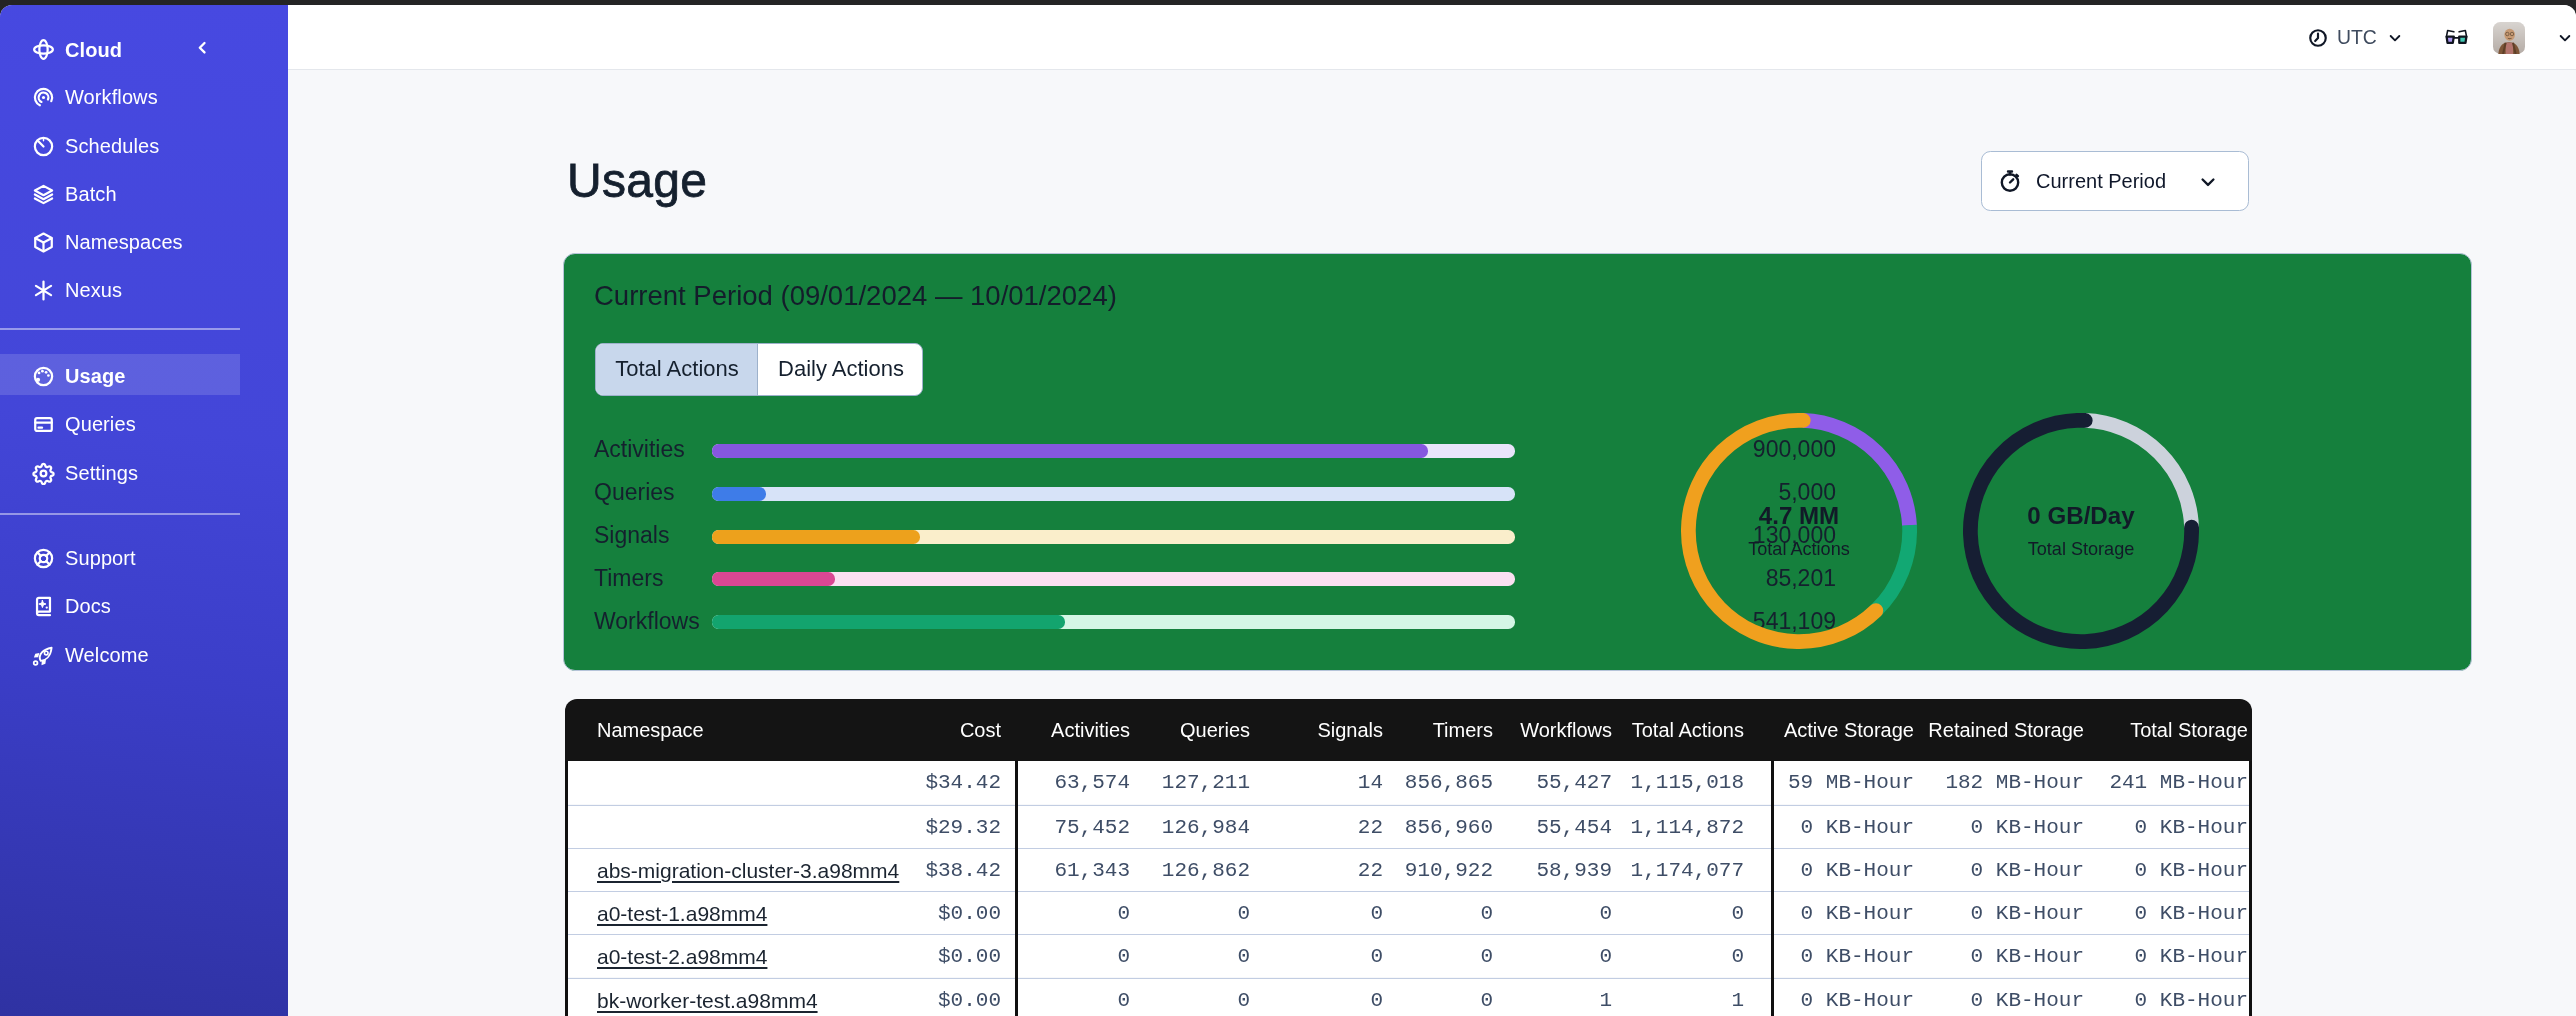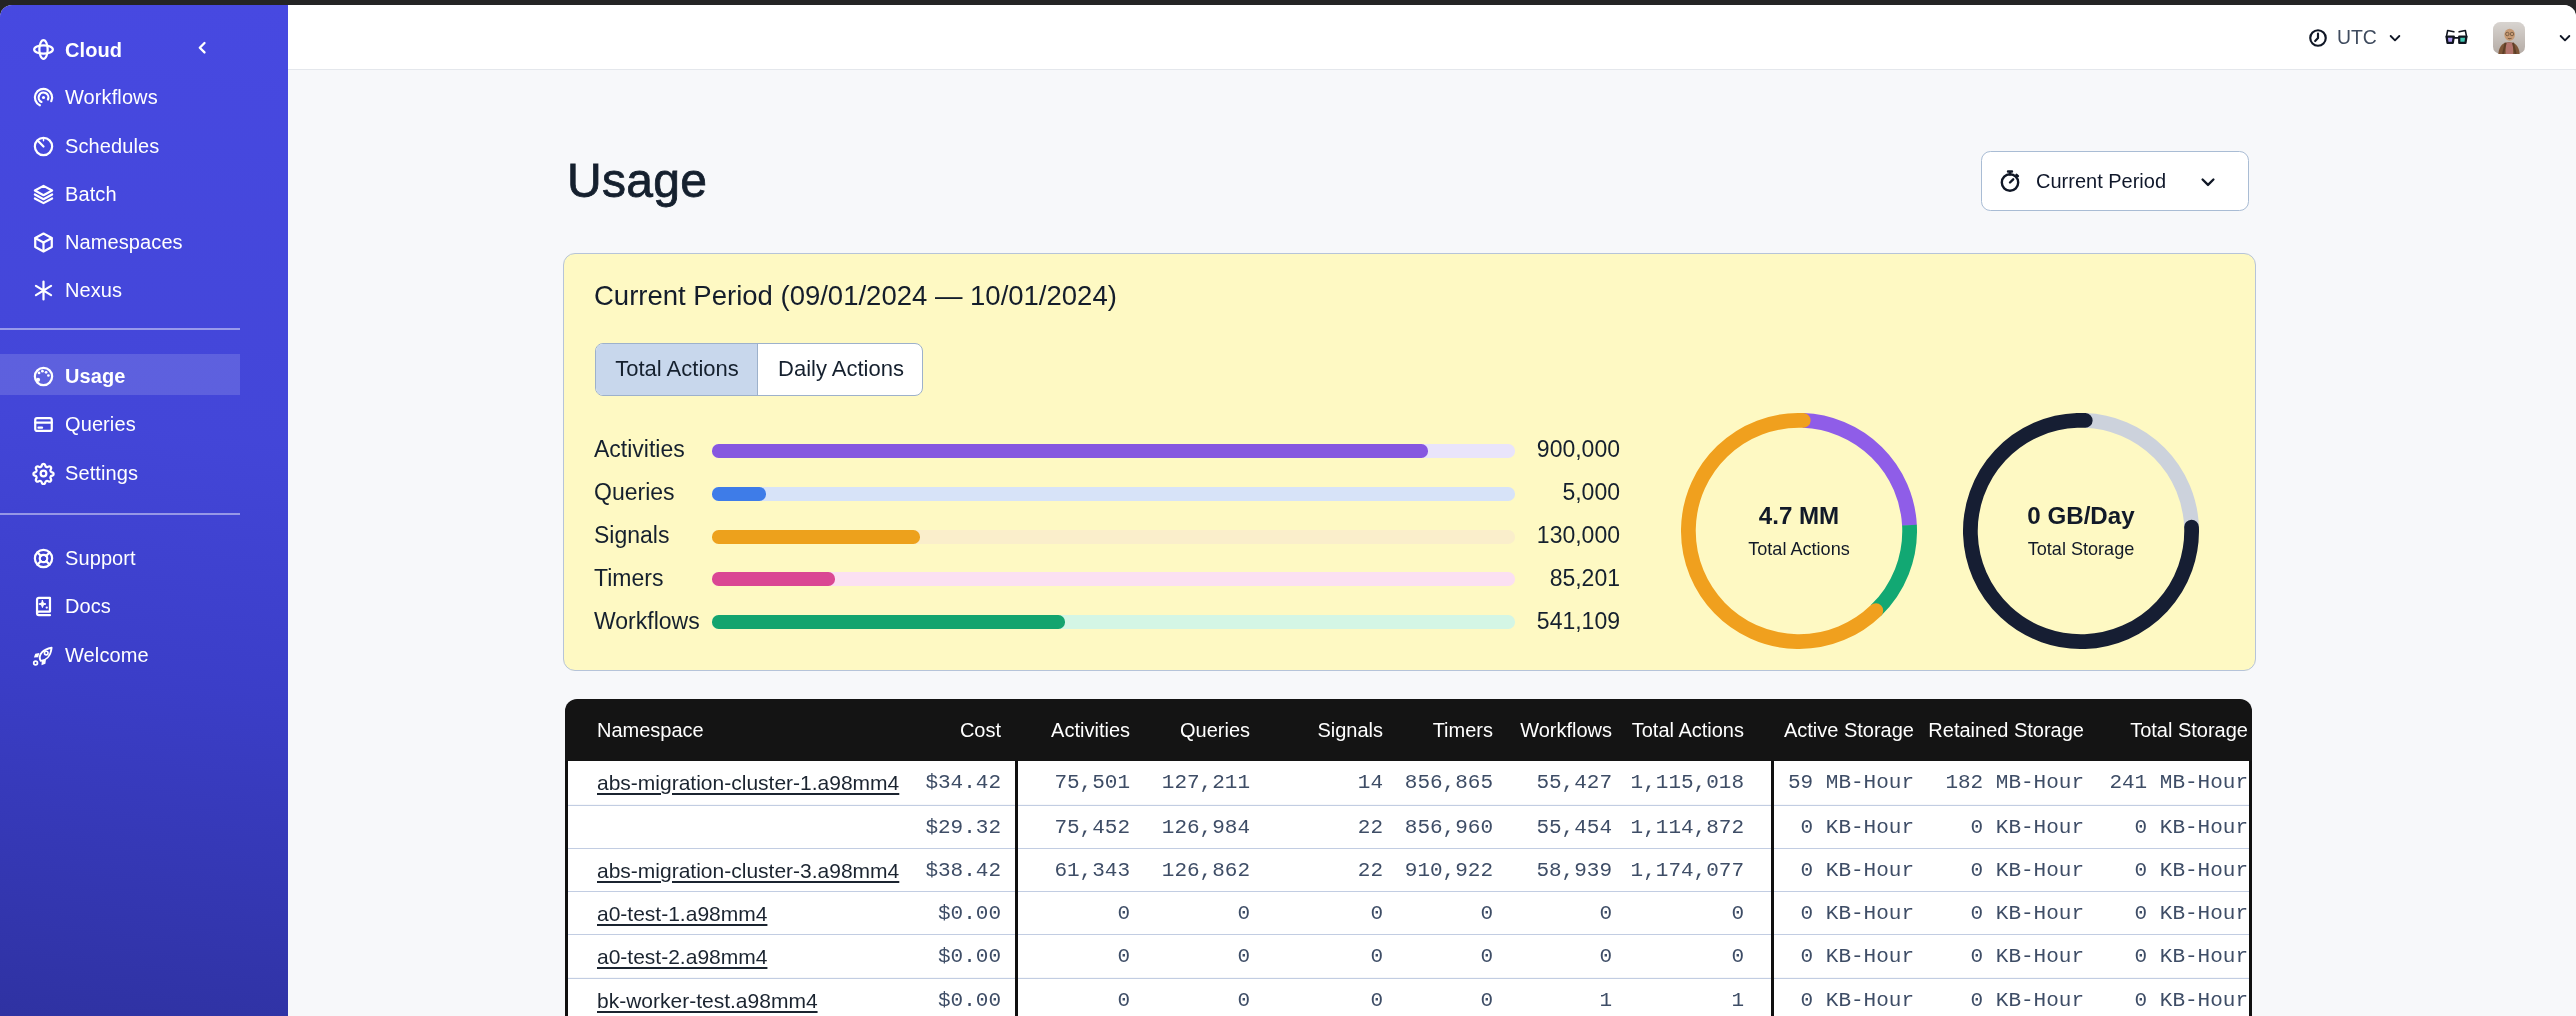--- a/index.html
+++ b/index.html
@@ -20,21 +20,21 @@
 .tb { position:absolute; top:0; height:65px; display:flex; align-items:center; }
 #utctext { position:absolute; left:2097px; top:0; line-height:65px; font-size:19.4px; color:#3f4b5e; }
 
 #h1 { position:absolute; left:567px; top:148px; font-size:48px; font-weight:400; color:#15202e; -webkit-text-stroke:0.8px #15202e; letter-spacing:0.3px; }
 #cpbtn { position:absolute; left:1981px; top:146px; width:268px; height:60px; border:1.3px solid #a9bcd4;
   border-radius:9.4px; background:#fff; }
 #cpbtn .sw { position:absolute; left:16px; top:17px; }
 #cpbtn .lab { position:absolute; left:54px; top:0; line-height:59px; font-size:20px; color:#0f172a; font-weight:400; }
 #cpbtn .ch { position:absolute; left:216px; top:20px; }
 
-#card { position:absolute; left:563px; top:248px; width:1693px; height:418px; background:#fef9c3;
+#card { position:absolute; left:563px; top:248px; width:1909px; height:418px; background:#15803d;
   border:1.3px solid #b6c4d9; border-radius:12px; }
 #cardtitle { position:absolute; left:30px; top:26px; font-size:27.5px; color:#141d2b; font-weight:400; }
 #tabs { position:absolute; left:31px; top:89px; width:328px; height:53px; border:1.3px solid #9db1cb;
   border-radius:8px; background:#fff; overflow:hidden; }
 #tabs .t1 { position:absolute; left:0; top:0; width:162px; height:53px; background:#c8d7ec; border-right:1.3px solid #9db1cb; }
 #tabs .tl { position:absolute; top:0; line-height:50px; font-size:22px; color:#15202e; width:162px; text-align:center; }
 #tabs .tl2 { left:162px; width:166px; }
 .blab { position:absolute; left:30px; font-size:23px; color:#15202e; }
 .btrack { position:absolute; left:148px; width:803px; height:13.4px; border-radius:6.7px; }
 .bfill { position:absolute; left:0; top:0; height:13.4px; border-radius:6.7px; }
@@ -168,23 +168,22 @@
         <span class="hc" style="right:1002px">Queries</span>
         <span class="hc" style="right:869px">Signals</span>
         <span class="hc" style="right:759px">Timers</span>
         <span class="hc" style="right:640px">Workflows</span>
         <span class="hc" style="right:508px">Total Actions</span>
         <span class="hc" style="right:338px">Active Storage</span>
         <span class="hc" style="right:168px">Retained Storage</span>
         <span class="hc" style="right:4px">Total Storage</span>
       </div>
     <div class="trow" style="top:62px">
-        <span class="ns">abs-migration-cluster-1.a98mm4</span>
         <span class="mc" style="right:1251px">$34.42</span>
-        <span class="mc" style="right:1122px">75,501</span>
+        <span class="mc" style="right:1122px">63,574</span>
         <span class="mc" style="right:1002px">127,211</span>
         <span class="mc" style="right:869px">14</span>
         <span class="mc" style="right:759px">856,865</span>
         <span class="mc" style="right:640px">55,427</span>
         <span class="mc" style="right:508px">1,115,018</span>
         <span class="mc" style="right:338px">59 MB-Hour</span>
         <span class="mc" style="right:168px">182 MB-Hour</span>
         <span class="mc" style="right:4px">241 MB-Hour</span>
       </div>
       <div class="trow sep" style="top:106px">

